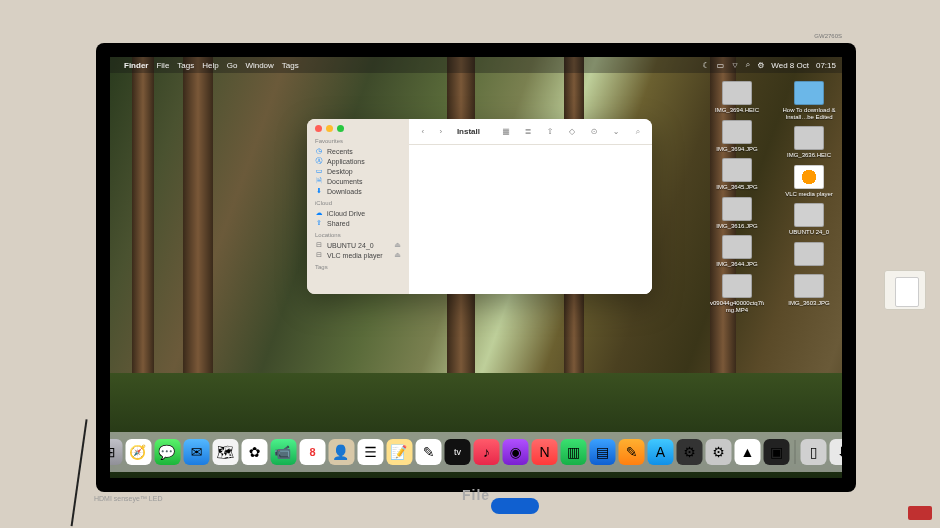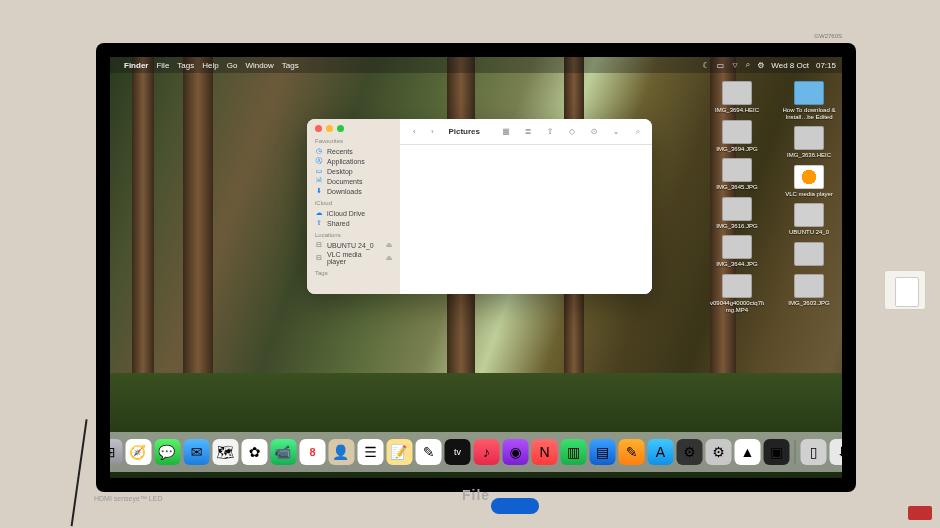--- a/index.html
+++ b/index.html
@@ -240,21 +240,21 @@
             <span style="margin-left:auto;color:#aaa">⏏</span>
           </div>
         <div class="sec-head">Tags</div>
       </div>
       <div class="finder-main">
         <div class="finder-toolbar">
           <div class="ft-nav">
             <span class="ft-icon">‹</span>
             <span class="ft-icon">›</span>
           </div>
-          <span class="ft-title">Pictures</span>
+          <span class="ft-title">Install</span>
           <div class="ft-spacer"></div>
           <span class="ft-icon">▦</span>
           <span class="ft-icon">≣</span>
           <span class="ft-icon">⇧</span>
           <span class="ft-icon">◇</span>
           <span class="ft-icon">⊙</span>
           <span class="ft-icon">⌄</span>
           <span class="ft-icon">⌕</span>
         </div>
         <div class="finder-content"></div>

